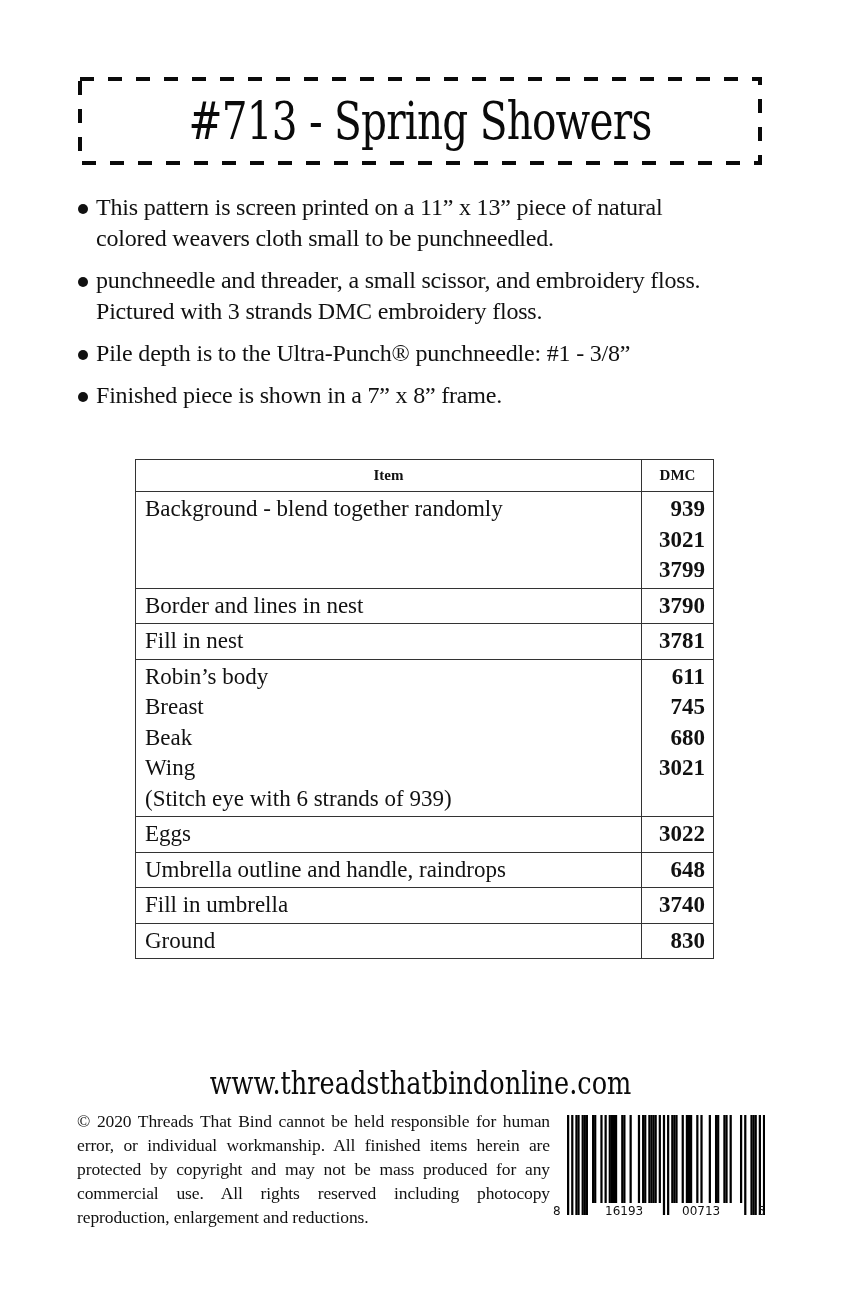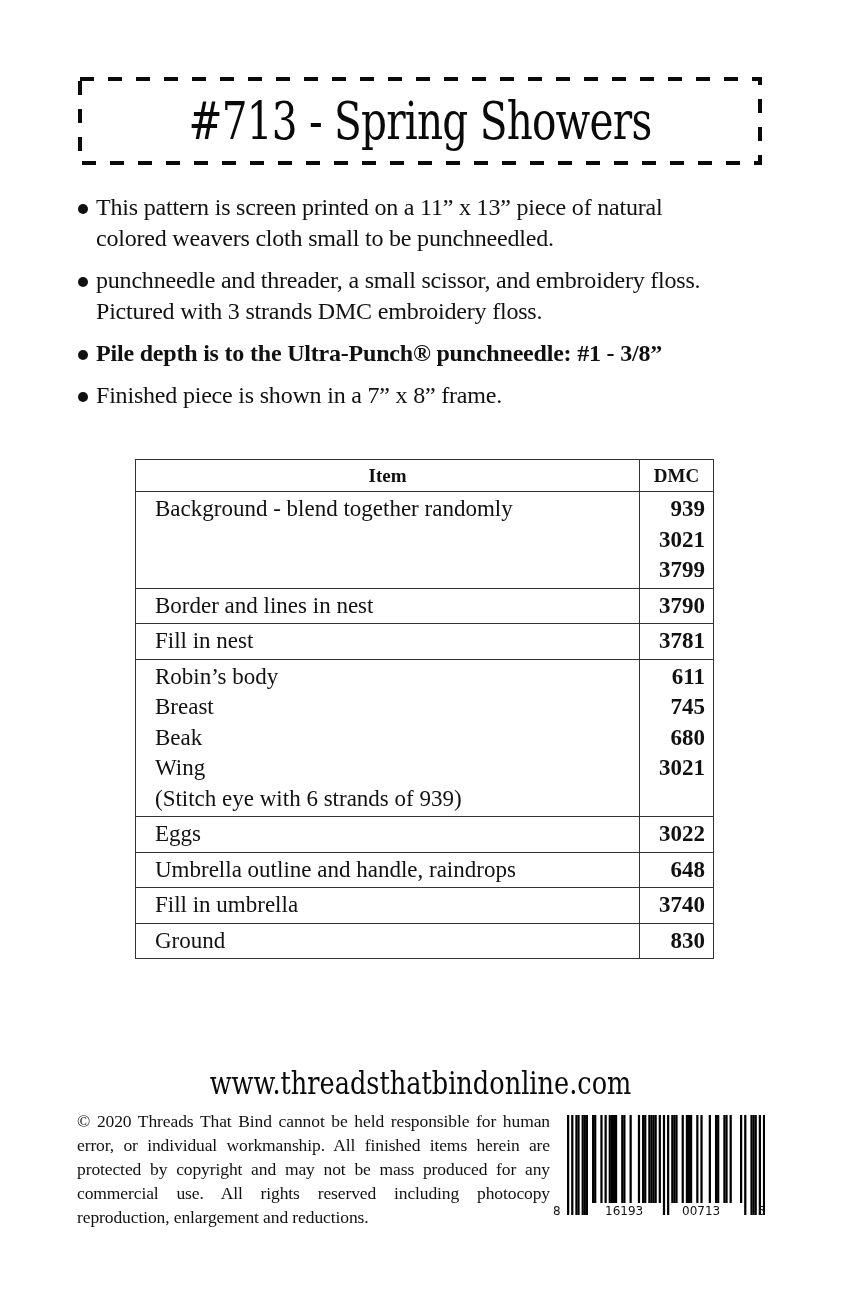--- a/index.html
+++ b/index.html
@@ -27,27 +27,27 @@
   }
   .bullets li .dot {
     position: absolute; left: 0; top: 12px; width: 10px; height: 10px; border-radius: 50%; background: #111;
   }
   table.floss {
     position: absolute; left: 135px; top: 459px; width: 579px;
     border-collapse: collapse; font-size: 23px;
   }
   table.floss th, table.floss td { border: 1.5px solid #333; vertical-align: top; }
   table.floss th {
-    font-size: 19px; font-weight: bold; height: 31px; padding: 0; line-height: 31px;
+    font-size: 15px; font-weight: bold; height: 31px; padding: 0; line-height: 31px;
   }
   table.floss th.c-item { text-align: center; }
   table.floss th.c-dmc { text-align: center; width: 71px; }
   table.floss td { padding: 2px 8px 2px 9px; line-height: 30.5px; }
   table.floss td.dmc { text-align: right; padding-right: 8px; font-weight: bold; }
-  table.floss td .line { display: block; margin-left: 10px; }
+  table.floss td .line { display: block; }
   .website {
     position: absolute; left: 0; right: 0; top: 1063px; text-align: center;
     font-family: "DejaVu Serif", "Liberation Serif", serif;
     font-size: 32px; line-height: 40px;
     transform: scaleX(0.8); transform-origin: center; color: #0a0a0a;
   }
   .legal {
     position: absolute; left: 77px; top: 1109px; width: 473px;
     font-size: 17.5px; line-height: 24px; text-align: justify; text-align-last: left;
     letter-spacing: -0.1px;
@@ -74,21 +74,21 @@
       <span style="display: block;">This pattern is screen printed on a 11” x 13” piece of natural</span>
       <span style="display: block;">colored weavers cloth small to be punchneedled.</span>
     </li>
     <li>
       <span class="dot"></span>
       <span style="display: block;">punchneedle and threader, a small scissor, and embroidery floss.</span>
       <span style="display: block;">Pictured with 3 strands DMC embroidery floss.</span>
     </li>
     <li>
       <span class="dot"></span>
-      <span style="display: block; font-weight: bold;">Pile depth is to the Ultra-Punch® punchneedle:  #1 - 3/8”</span>
+      <span style="display: block;">Pile depth is to the Ultra-Punch® punchneedle:  #1 - 3/8”</span>
     </li>
     <li>
       <span class="dot"></span>
       <span style="display: block;">Finished piece is shown in a 7” x 8” frame.</span>
     </li>
   </ul>
 
 <table class="floss">
   <thead>
     <tr>

